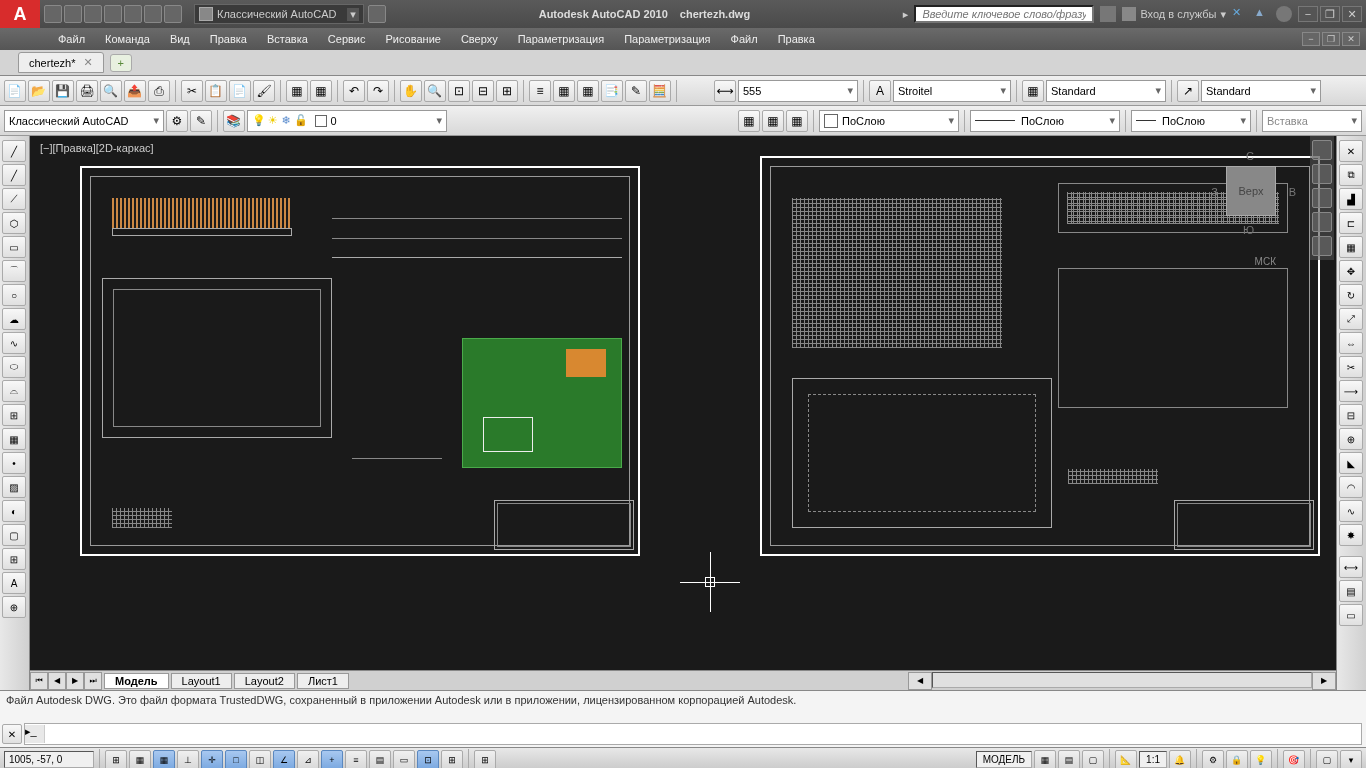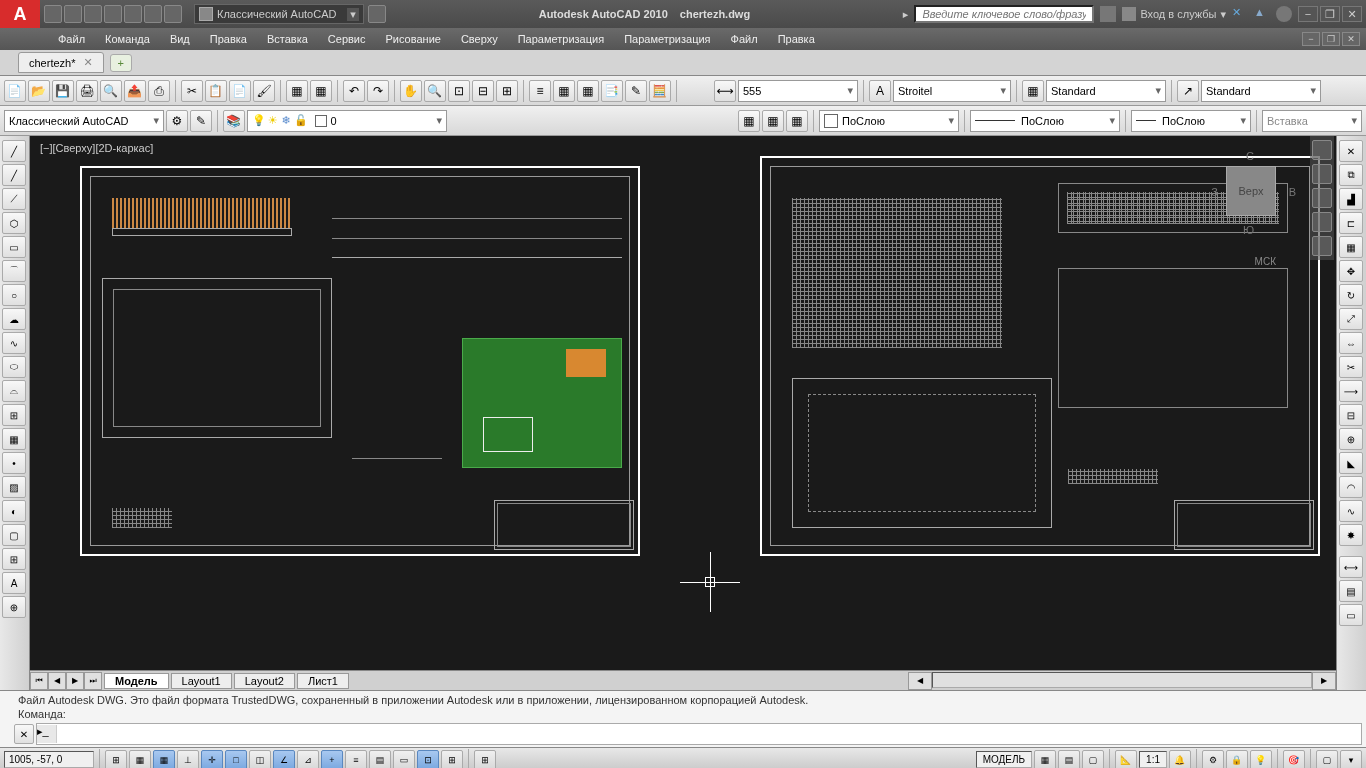--- a/index.html
+++ b/index.html
@@ -69,21 +69,21 @@
 
 
 .layout-tabs { height: 20px; background: #d0d0d0; display: flex; align-items: center; border-top: 1px solid #888; }
 .layout-nav { display: flex; }
 .layout-nav-btn { width: 18px; height: 18px; background: #e0e0e0; border: 1px solid #999; font-size: 8px; text-align: center; line-height: 16px; }
 .layout-tab { background: #eee; border: 1px solid #999; padding: 1px 10px; margin-left: 2px; cursor: pointer; }
 .layout-tab.active { background: #fff; font-weight: bold; }
 .layout-scroll { margin-left: auto; display: flex; }
 
 
-.command-area { background: #f4f4f4; border-top: 1px solid #888; padding-left: 12px; }
+.command-area { background: #f4f4f4; border-top: 1px solid #888; }
 .command-history { padding: 2px 6px; color: #333; font-family: 'Courier New', monospace; font-size: 11px; line-height: 14px; height: 30px; }
 .command-input-row { display: flex; align-items: center; background: #fff; border: 1px solid #aaa; margin: 2px; height: 22px; }
 .command-input-row .cmd-icon { width: 20px; height: 18px; background: #e8e8e8; border-right: 1px solid #ccc; }
 .command-input { flex: 1; border: none; padding: 2px 6px; font-style: italic; color: #888; font-family: 'Courier New', monospace; }
 
 
 .statusbar { height: 24px; background: linear-gradient(to bottom, #e8e8e8, #c8c8c8); display: flex; align-items: center; padding: 0 4px; gap: 2px; border-top: 1px solid #888; }
 .status-coords { width: 90px; background: #f0f0f0; border: 1px inset #aaa; padding: 2px 4px; font-size: 10px; }
 .status-btn { width: 22px; height: 20px; background: linear-gradient(to bottom, #f0f0f0, #d8d8d8); border: 1px solid #aaa; border-radius: 2px; font-size: 9px; display: flex; align-items: center; justify-content: center; }
 .status-btn.active { background: linear-gradient(to bottom, #a8c8f0, #7aa8e0); border-color: #5a88c0; }
@@ -286,21 +286,21 @@
     <div class="side-btn">•</div>
     <div class="side-btn">▨</div>
     <div class="side-btn">◐</div>
     <div class="side-btn">▢</div>
     <div class="side-btn">⊞</div>
     <div class="side-btn">A</div>
     <div class="side-btn">⊕</div>
   </div>
 
   <div class="canvas-area">
-    <div class="viewport-label">[−][Сверху][2D-каркас]</div>
+    <div class="viewport-label">[−][Правка][2D-каркас]</div>
 
     <div class="drawing-sheet sheet1">
       <div class="sheet-inner"></div>
 
       <div style="position:absolute;left:30px;top:30px;width:180px;height:30px;background:repeating-linear-gradient(90deg,#cc8844 0,#cc8844 2px,transparent 2px,transparent 4px)"></div>
       <div style="position:absolute;left:30px;top:60px;width:180px;height:8px;border:1px solid #aaa"></div>
 
       <div style="position:absolute;left:250px;top:20px;width:290px;height:70px;border-bottom:1px solid #aaa">
         <div style="position:absolute;left:0;top:30px;width:100%;border-top:1px solid #888"></div>
         <div style="position:absolute;left:0;top:50px;width:100%;border-top:1px solid #888"></div>
@@ -409,21 +409,20 @@
     <div style="height:6px"></div>
     <div class="side-btn">⟷</div>
     <div class="side-btn">▤</div>
     <div class="side-btn">▭</div>
   </div>
 </div>
 
 <div class="command-area" style="position:relative">
   <div class="command-history">
     <div>Файл Autodesk DWG. Это файл формата TrustedDWG, сохраненный в приложении Autodesk или в приложении, лицензированном корпорацией Autodesk.</div>
-    <div>Команда:</div>
   </div>
   <div style="display:flex;align-items:center;padding:0 2px">
     <div class="side-btn" style="width:20px;height:20px">✕</div>
     <div class="command-input-row" style="flex:1">
       <div class="cmd-icon">▸_</div>
     </div>
   </div>
 </div>
 
 <div class="statusbar">

